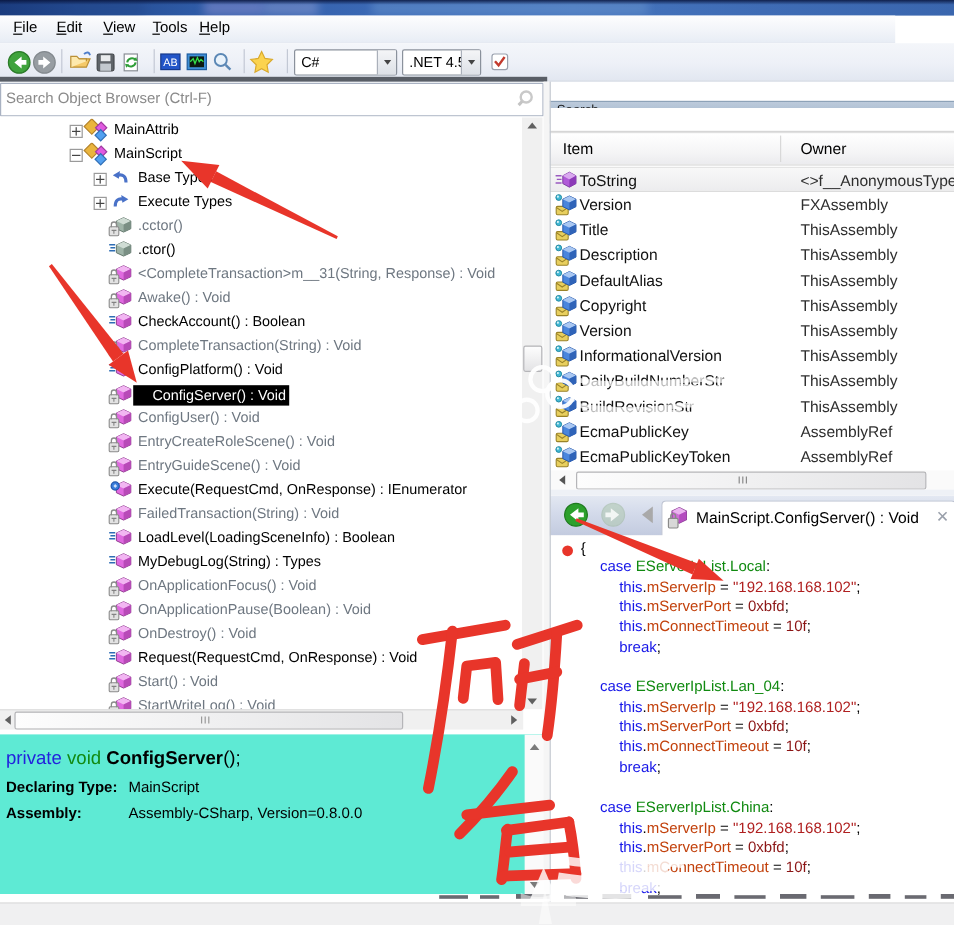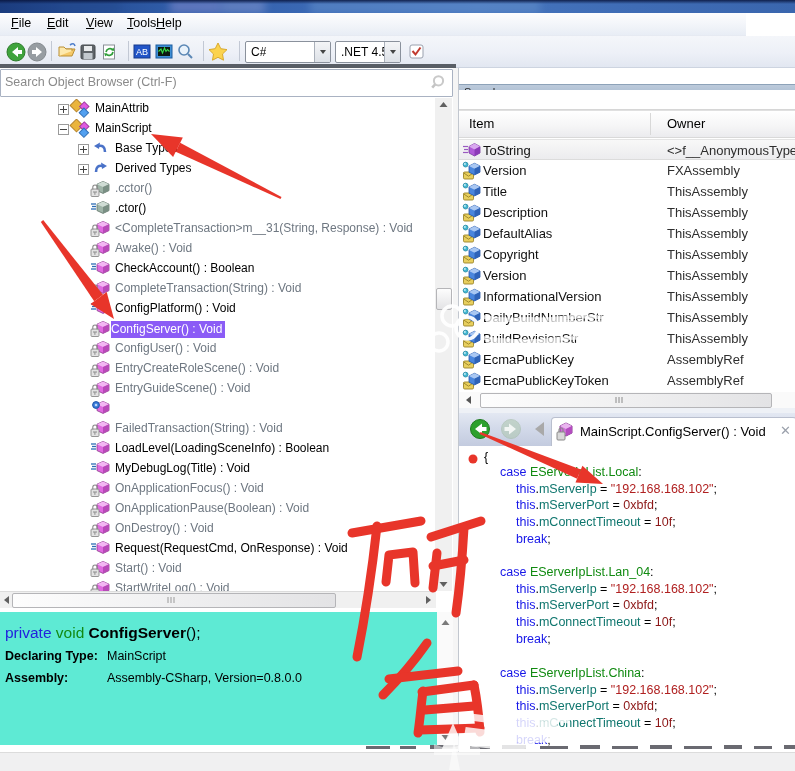--- a/index.html
+++ b/index.html
@@ -29,21 +29,21 @@
   .combo .carr{position:absolute;right:4px;top:8px;width:0;height:0;
     border-left:3.5px solid transparent;border-right:3.5px solid transparent;border-top:4px solid #444;}
   
   #searchbox{left:0;top:69px;width:451px;height:26px;background:#fff;border:1px solid #a9b2c2;border-radius:1px;}
   #searchbox .ph{position:absolute;left:4px;top:5px;font-size:12.5px;color:#8a8a8a;}
   #tree{left:0;top:97px;width:453px;height:494px;background:#fff;overflow:hidden;}
   .trow{position:absolute;height:20px;width:453px;font-size:12px;white-space:nowrap;}
   .trow .txt{position:absolute;top:2px;}
   .gray{color:#6e7781;}
   .blk{color:#000;}
-  .sel{background:#8b5cf6;color:#fff;padding:1px 3px 2px 0;}
+  .sel{background:#000000;color:#fff;padding:1px 3px 2px 16px;}
   .expander{position:absolute;width:9px;height:9px;border:1px solid #9a9a9a;background:#fff;top:5px;}
   .expander:before{content:"";position:absolute;left:1px;right:1px;top:3.5px;height:1px;background:#444;}
   .expander.plus:after{content:"";position:absolute;top:1px;bottom:1px;left:3.5px;width:1px;background:#444;}
   
   .sb{background:#f0f0f0;}
   .sbthumb{position:absolute;background:linear-gradient(to bottom,#fdfdfd,#e3e3e5);
     border:1px solid #b5b5b8;border-radius:2px;}
   .sbthumbv{background:linear-gradient(to right,#fdfdfd,#e3e3e5);}
   
   #infopanel{left:0;top:612px;width:453px;height:133px;background:#5eead4;}
@@ -64,41 +64,41 @@
   #tabbar{position:absolute;left:0;top:345px;width:337px;height:33px;
     background:linear-gradient(to bottom,#e3e8f2 0%,#d3daea 45%,#c3cbdf 100%);
     border-bottom:1px solid #b9c0d2;}
   #tab{position:absolute;left:93px;top:4px;width:244px;height:29px;background:#fff;
     border:1px solid #b9bfce;border-bottom:none;border-radius:4px 4px 0 0;font-size:13px;}
   #code{position:absolute;left:0;top:378px;width:337px;height:306px;background:#fff;
     font-size:12.5px;white-space:nowrap;}
   .cl{position:absolute;white-space:pre;}
   .kw{color:#1616e8;}
   .ty{color:#108a10;}
-  .fld{color:#0f766e;}
+  .fld{color:#c2410c;}
   .str{color:#b02020;}
   .num{color:#8c1616;}
   #statusbar{left:0;top:752px;width:795px;height:19px;background:#f0f0f1;border-top:1px solid #dcdcdc;}
 </style>
 </head>
 <body>
 
 <div class="abs" id="titlebar">
   <div class="hl" style="left:170px;width:50px;background:#8a8fd0;"></div>
   <div class="hl" style="left:220px;width:45px;background:#a8aede;opacity:.4"></div>
   <div class="hl" style="left:310px;width:230px;background:#6f9ad0;opacity:.45"></div>
   <div class="hl" style="left:60px;width:60px;background:#244a8e;opacity:.6"></div>
 </div>
 
 <div class="abs" id="menubar">
   <span class="mitem" style="left:11px;"><u>F</u>ile</span>
   <span class="mitem" style="left:47px;"><u>E</u>dit</span>
   <span class="mitem" style="left:86px;"><u>V</u>iew</span>
   <span class="mitem" style="left:127px;"><u>T</u>ools</span>
-  <span class="mitem" style="left:156px;text-align:center;"><u>H</u>elp</span>
+  <span class="mitem" style="left:166px;text-align:center;"><u>H</u>elp</span>
 </div>
 
 <div class="abs" id="toolbar">
   <svg width="795" height="31" style="position:absolute;left:0;top:0">
 
     <circle cx="16" cy="16" r="9" fill="#3fa33c" stroke="#2c7c2a"></circle>
     <path d="M12 16 l6-5 v3 h4 v4 h-4 v3 z" fill="#fff"></path>
 
     <circle cx="37" cy="16" r="9" fill="#979da2" stroke="#83898e"></circle>
     <path d="M42 16 l-6-5 v3 h-4 v4 h4 v3 z" fill="#fff"></path>
@@ -187,21 +187,21 @@
       <path d="M8 7 q7 -1.5 7 6" fill="none" stroke="#4a72c8" stroke-width="2.6"></path>
     </svg>
     <span class="txt blk" style="left:115px">Base Types</span>
   </div>
 <div class="trow" style="top:159px;">
     <span class="expander plus" style="left:78px"></span>
     <svg style="position:absolute;left:90px;top:0" width="26" height="20">
       <path d="M17 7 L11 3.5 L12 10 z" fill="#4a72c8"></path>
       <path d="M13 7 q-7 -1.5 -7 6" fill="none" stroke="#4a72c8" stroke-width="2.6"></path>
     </svg>
-    <span class="txt blk" style="left:115px">Derived Types</span>
+    <span class="txt blk" style="left:115px">Execute Types</span>
   </div>
 <div class="trow" style="top:179px;">
     <svg style="position:absolute;left:90px;top:0" width="26" height="20">
       <g transform="translate(7,2)">
         <polygon points="0,3.2 6,0.4 12,3.2 12,9.6 6,12.4 0,9.6" fill="#9fb4a8" stroke="#5f7468" stroke-width="0.8"></polygon>
         <polygon points="0,3.2 6,0.4 12,3.2 6,6" fill="#cfdcd4"></polygon>
         <polygon points="6,6 12,3.2 12,9.6 6,12.4" fill="#7a8f84"></polygon>
       </g>
       <rect x="1" y="10" width="8" height="7.5" rx="1" fill="#e2e2e2" stroke="#8a8a8a" stroke-width="0.9"></rect>
       <path d="M2.8 10.4 v-2.2 a2.2 2.2 0 0 1 4.4 0 v2.2" fill="none" stroke="#8a8a8a" stroke-width="1.1"></path>
@@ -348,20 +348,21 @@
 <div class="trow" style="top:399px;">
     <svg style="position:absolute;left:90px;top:0" width="26" height="20">
       <g transform="translate(7,2)">
         <polygon points="0,3.2 6,0.4 12,3.2 12,9.6 6,12.4 0,9.6" fill="#e06ae0" stroke="#8c3a8c" stroke-width="0.8"></polygon>
         <polygon points="0,3.2 6,0.4 12,3.2 6,6" fill="#f2b6f2"></polygon>
         <polygon points="6,6 12,3.2 12,9.6 6,12.4" fill="#b84ab8"></polygon>
       </g>
       <circle cx="6" cy="6" r="3.4" fill="#3a7ddb" stroke="#1e54a8"></circle>
       <path d="M4.5 6 l1.5 -1.6 1.6 1.6 -1.6 1.6 z" fill="#cfe2f8"></path>
     </svg>
+    <span class="txt blk" style="left:115px">Execute(RequestCmd, OnResponse) : IEnumerator</span>
   </div>
 <div class="trow" style="top:419px;">
     <svg style="position:absolute;left:90px;top:0" width="26" height="20">
       <g transform="translate(7,2)">
         <polygon points="0,3.2 6,0.4 12,3.2 12,9.6 6,12.4 0,9.6" fill="#e06ae0" stroke="#8c3a8c" stroke-width="0.8"></polygon>
         <polygon points="0,3.2 6,0.4 12,3.2 6,6" fill="#f2b6f2"></polygon>
         <polygon points="6,6 12,3.2 12,9.6 6,12.4" fill="#b84ab8"></polygon>
       </g>
       <rect x="1" y="10" width="8" height="7.5" rx="1" fill="#e2e2e2" stroke="#8a8a8a" stroke-width="0.9"></rect>
       <path d="M2.8 10.4 v-2.2 a2.2 2.2 0 0 1 4.4 0 v2.2" fill="none" stroke="#8a8a8a" stroke-width="1.1"></path>
@@ -390,21 +391,21 @@
         <polygon points="0,3.2 6,0.4 12,3.2 12,9.6 6,12.4 0,9.6" fill="#e06ae0" stroke="#8c3a8c" stroke-width="0.8"></polygon>
         <polygon points="0,3.2 6,0.4 12,3.2 6,6" fill="#f2b6f2"></polygon>
         <polygon points="6,6 12,3.2 12,9.6 6,12.4" fill="#b84ab8"></polygon>
       </g>
       <g stroke="#2e6db4" stroke-width="1.3">
         <line x1="1" y1="5" x2="6" y2="5"></line>
         <line x1="2" y1="7.5" x2="6" y2="7.5"></line>
         <line x1="1" y1="10" x2="6" y2="10"></line>
       </g>
     </svg>
-    <span class="txt blk" style="left:115px">MyDebugLog(Title) : Void</span>
+    <span class="txt blk" style="left:115px">MyDebugLog(String) : Types</span>
   </div>
 <div class="trow" style="top:479px;">
     <svg style="position:absolute;left:90px;top:0" width="26" height="20">
       <g transform="translate(7,2)">
         <polygon points="0,3.2 6,0.4 12,3.2 12,9.6 6,12.4 0,9.6" fill="#e06ae0" stroke="#8c3a8c" stroke-width="0.8"></polygon>
         <polygon points="0,3.2 6,0.4 12,3.2 6,6" fill="#f2b6f2"></polygon>
         <polygon points="6,6 12,3.2 12,9.6 6,12.4" fill="#b84ab8"></polygon>
       </g>
       <rect x="1" y="10" width="8" height="7.5" rx="1" fill="#e2e2e2" stroke="#8a8a8a" stroke-width="0.9"></rect>
       <path d="M2.8 10.4 v-2.2 a2.2 2.2 0 0 1 4.4 0 v2.2" fill="none" stroke="#8a8a8a" stroke-width="1.1"></path>

